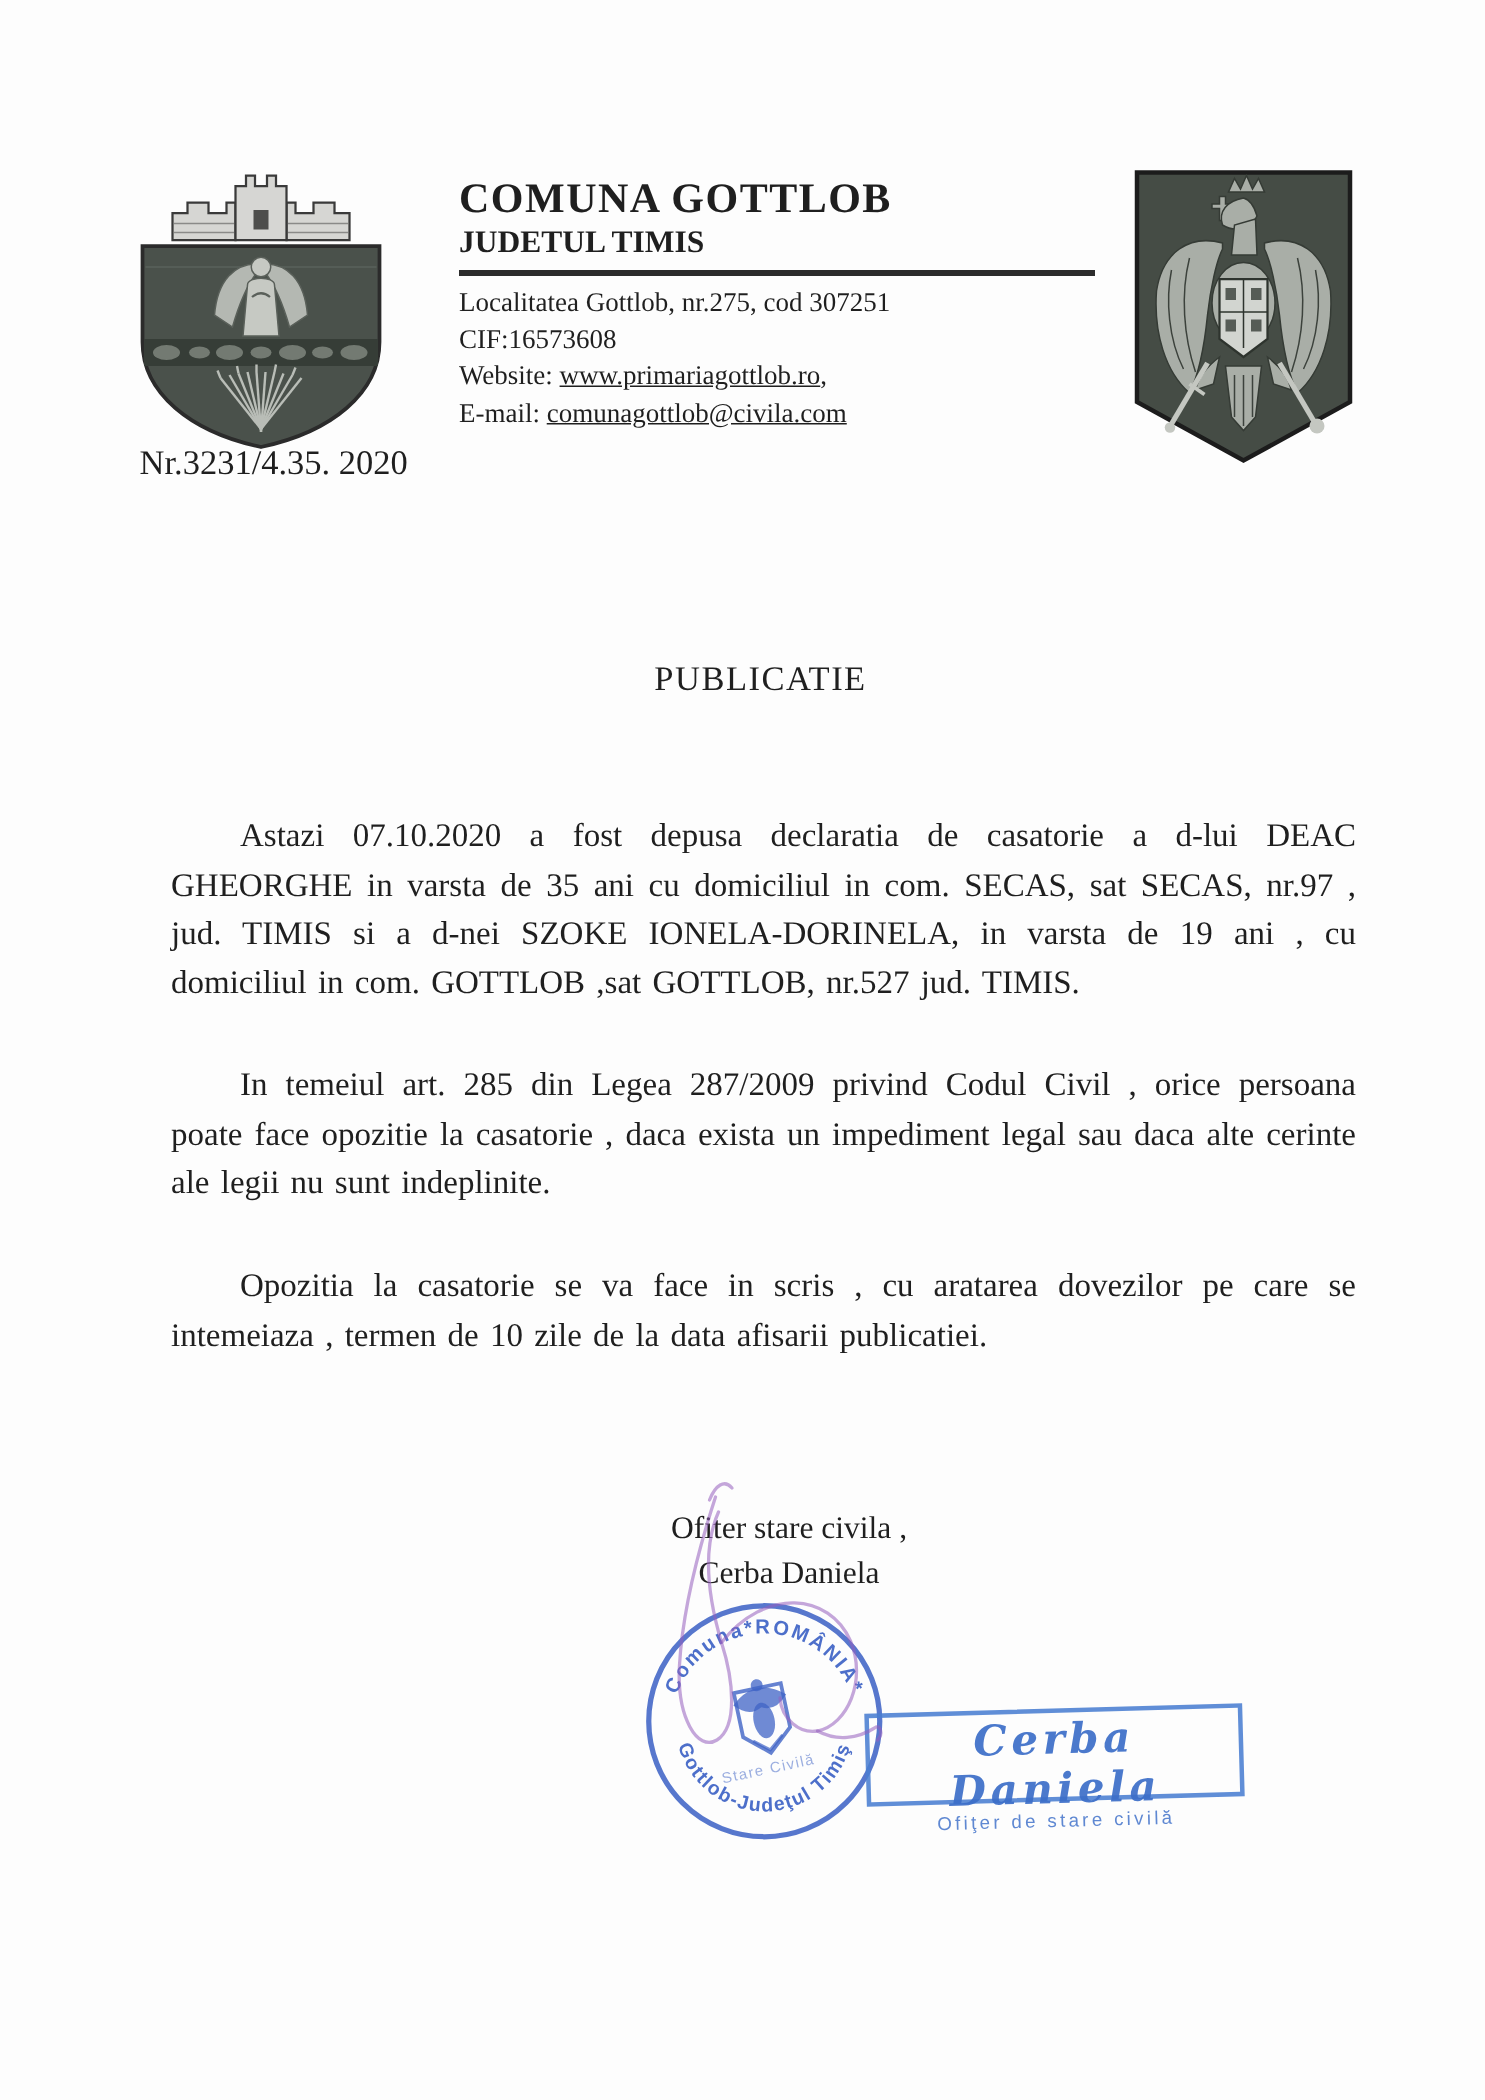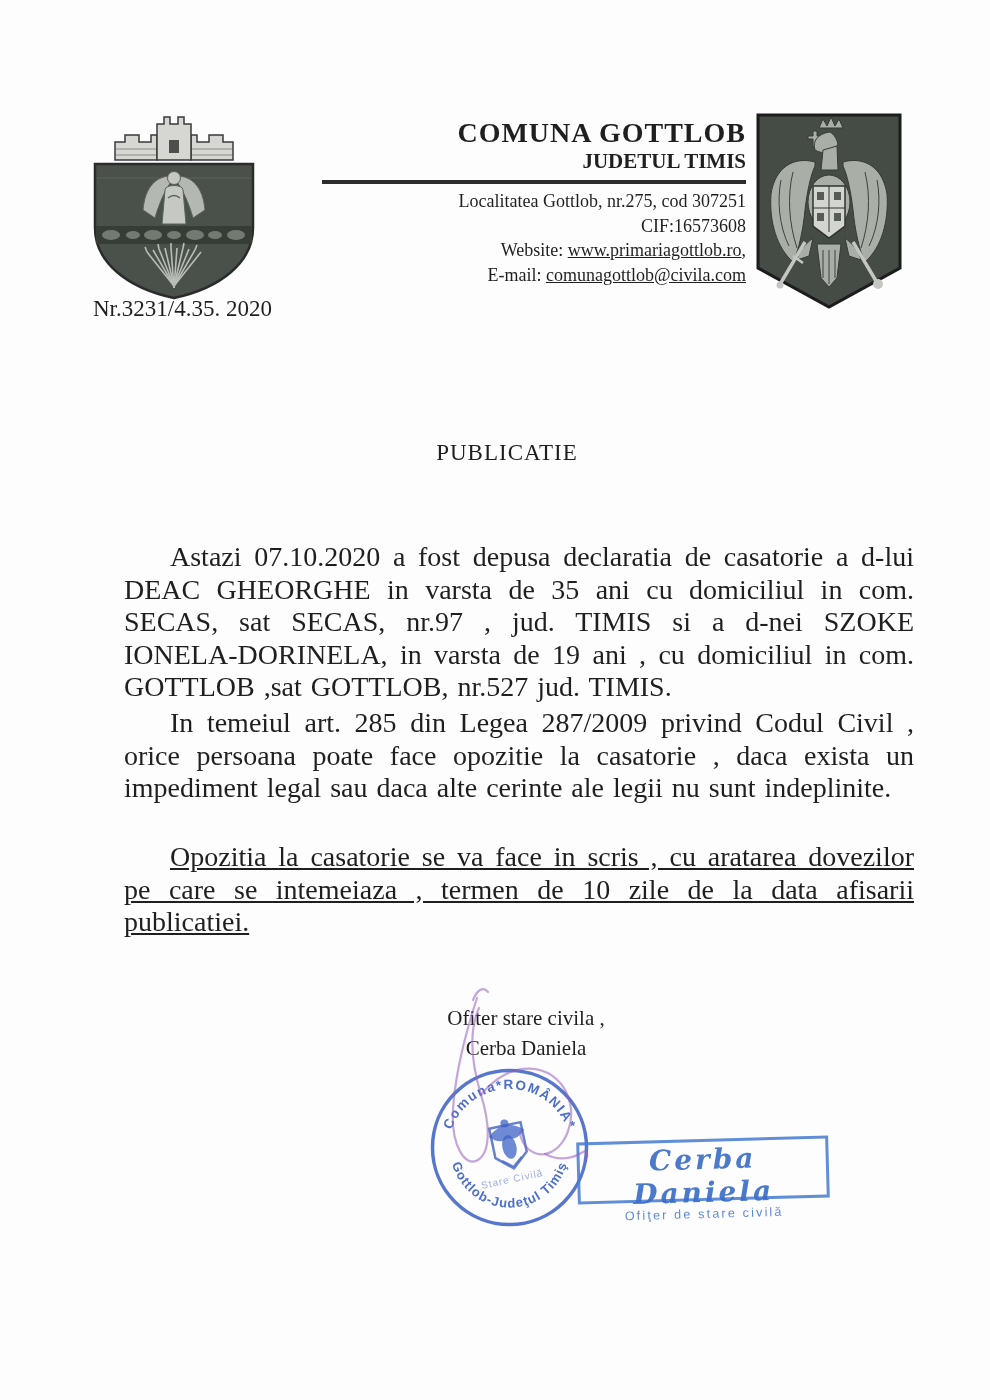--- a/index.html
+++ b/index.html
@@ -1,32 +1,32 @@
 <!DOCTYPE html>
 <html><head>
 <meta charset="utf-8">
 <style>
   html,body{margin:0;padding:0;background:#ffffff;}
   .page{position:relative;width:990px;height:1400px;background:#fdfdfd;overflow:hidden;
         font-family:"Liberation Serif",serif;color:#1f1f1f;}
   .abs{position:absolute;}
   
-  .hdr-center{left:322px;top:116px;width:424px;text-align:right;}
+  .hdr-center{left:306px;top:116px;width:424px;text-align:left;}
   .hdr-title{font-size:28px;font-weight:bold;letter-spacing:1px;line-height:33px;}
   .hdr-sub{font-size:21px;font-weight:bold;line-height:25px;margin-top:0;}
   .hdr-rule{height:4px;background:#2c2c2c;margin:6px 0 5px 0;}
   .hdr-line{font-size:18px;line-height:24.5px;}
   .ulink{text-decoration:underline;}
   
   .refno{left:93px;top:296px;font-size:23px;}
   .doc-title{left:0;top:440px;width:1014px;text-align:center;font-size:23px;letter-spacing:1px;}
   
-  .para{left:124px;width:790px;font-size:28px;line-height:32.5px;
+  .para{left:114px;width:790px;font-size:22px;line-height:32.5px;
         text-align:justify;text-indent:46px;word-spacing:2px;}
-  .p1{top:541px;} .p2{top:707px;} .p3{top:841px;text-decoration:underline;}
+  .p1{top:541px;} .p2{top:707px;} .p3{top:841px;}
   
   .sig{left:406px;top:1003px;width:240px;text-align:center;font-size:21px;line-height:30px;}
   
   .rect-stamp{left:577px;top:1139px;width:252px;height:62px;box-sizing:border-box;
      border:3.5px solid rgba(74,126,210,.88);transform:rotate(-1.6deg);text-align:center;}
   .rect-stamp-name{font-family:"DejaVu Serif",serif;font-style:italic;font-weight:bold;
      font-size:28px;line-height:33px;letter-spacing:3px;color:rgba(60,110,200,.92);margin-top:1px;}
   .rect-stamp-role{font-family:"Liberation Sans",sans-serif;font-size:12.5px;line-height:13px;
      letter-spacing:2.2px;color:rgba(60,110,200,.82);margin-top:-1px;}
   svg text{font-family:"Liberation Sans",sans-serif;}

